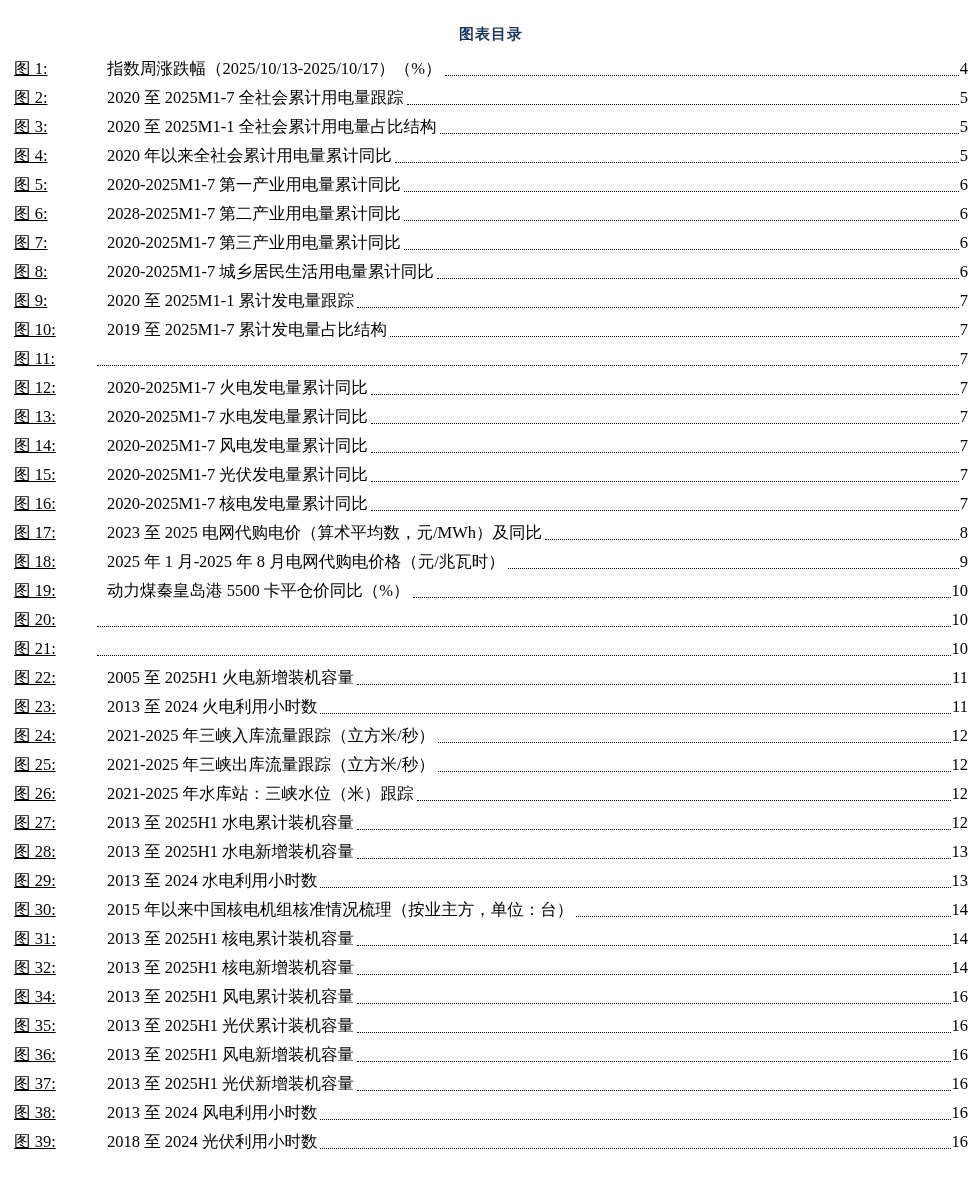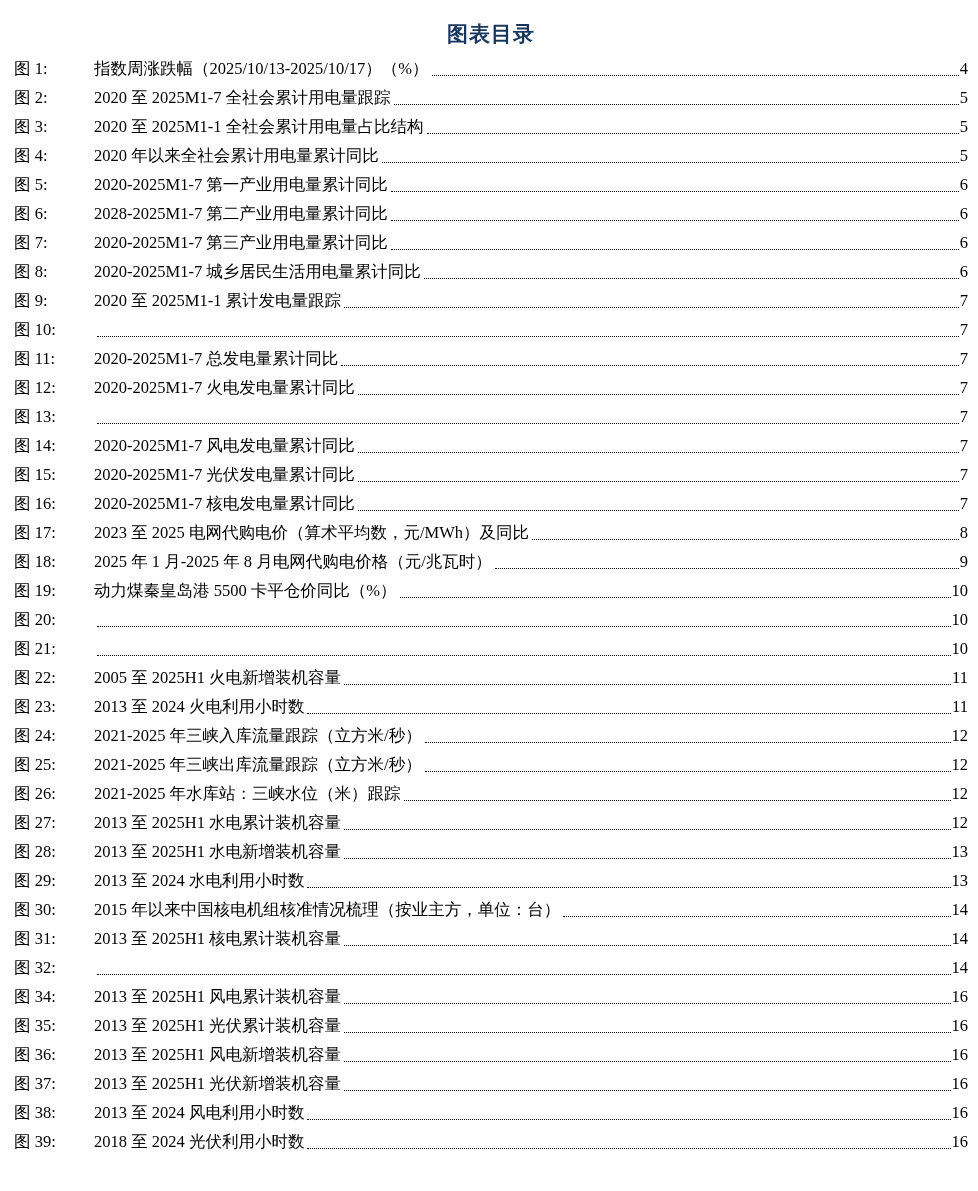--- a/index.html
+++ b/index.html
@@ -15,43 +15,45 @@
     background: #ffffff;
     box-sizing: border-box;
     padding: 22px 10px 0 14px;
     font-family: "Liberation Serif", "DejaVu Serif", serif;
     color: #000000;
     overflow: hidden;
   }
   .toc-title {
     margin: 0 0 8px 0;
     text-align: center;
-    font-size: 21px;
+    font-size: 15px;
     line-height: 24px;
     font-weight: bold;
     color: #17365D;
     letter-spacing: 1px;
   }
   .toc-list {
     width: 100%;
   }
   .toc-row {
     display: flex;
     align-items: stretch;
     width: 100%;
     font-size: 16.5px;
     line-height: 29px;
     white-space: nowrap;
   }
   .toc-label {
     flex: 0 0 80px;
     overflow: hidden;
+    text-decoration: underline;
   }
   .toc-text {
     flex: 0 0 auto;
+    margin-left: 13px;
   }
   .toc-dots {
     flex: 1 1 auto;
     align-self: flex-end;
     height: 0;
     border-bottom: 1.7px dotted #000000;
     margin: 0 1px 7px 3px;
     min-width: 12px;
   }
   .toc-page {
@@ -123,40 +125,41 @@
 
   <div class="toc-row">
     <span class="toc-label">图 9:</span>
     <span class="toc-text">2020 至 2025M1-1 累计发电量跟踪</span>
     <span class="toc-dots"></span>
     <span class="toc-page">7</span>
   </div>
 
   <div class="toc-row">
     <span class="toc-label">图 10:</span>
+    <span class="toc-text">2019 至 2025M1-7 累计发电量占比结构</span>
     <span class="toc-dots"></span>
     <span class="toc-page">7</span>
   </div>
 
   <div class="toc-row">
     <span class="toc-label">图 11:</span>
-    <span class="toc-text">2020-2025M1-7 总发电量累计同比</span>
     <span class="toc-dots"></span>
     <span class="toc-page">7</span>
   </div>
 
   <div class="toc-row">
     <span class="toc-label">图 12:</span>
     <span class="toc-text">2020-2025M1-7 火电发电量累计同比</span>
     <span class="toc-dots"></span>
     <span class="toc-page">7</span>
   </div>
 
   <div class="toc-row">
     <span class="toc-label">图 13:</span>
+    <span class="toc-text">2020-2025M1-7 水电发电量累计同比</span>
     <span class="toc-dots"></span>
     <span class="toc-page">7</span>
   </div>
 
   <div class="toc-row">
     <span class="toc-label">图 14:</span>
     <span class="toc-text">2020-2025M1-7 风电发电量累计同比</span>
     <span class="toc-dots"></span>
     <span class="toc-page">7</span>
   </div>
@@ -273,20 +276,21 @@
 
   <div class="toc-row">
     <span class="toc-label">图 31:</span>
     <span class="toc-text">2013 至 2025H1 核电累计装机容量</span>
     <span class="toc-dots"></span>
     <span class="toc-page">14</span>
   </div>
 
   <div class="toc-row">
     <span class="toc-label">图 32:</span>
+    <span class="toc-text">2013 至 2025H1 核电新增装机容量</span>
     <span class="toc-dots"></span>
     <span class="toc-page">14</span>
   </div>
 
 
   <div class="toc-row">
     <span class="toc-label">图 34:</span>
     <span class="toc-text">2013 至 2025H1 风电累计装机容量</span>
     <span class="toc-dots"></span>
     <span class="toc-page">16</span>

